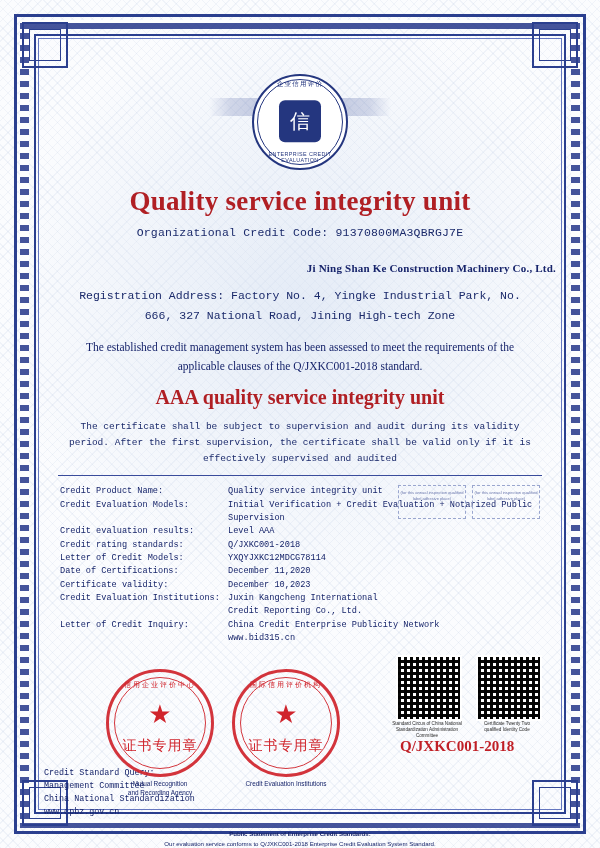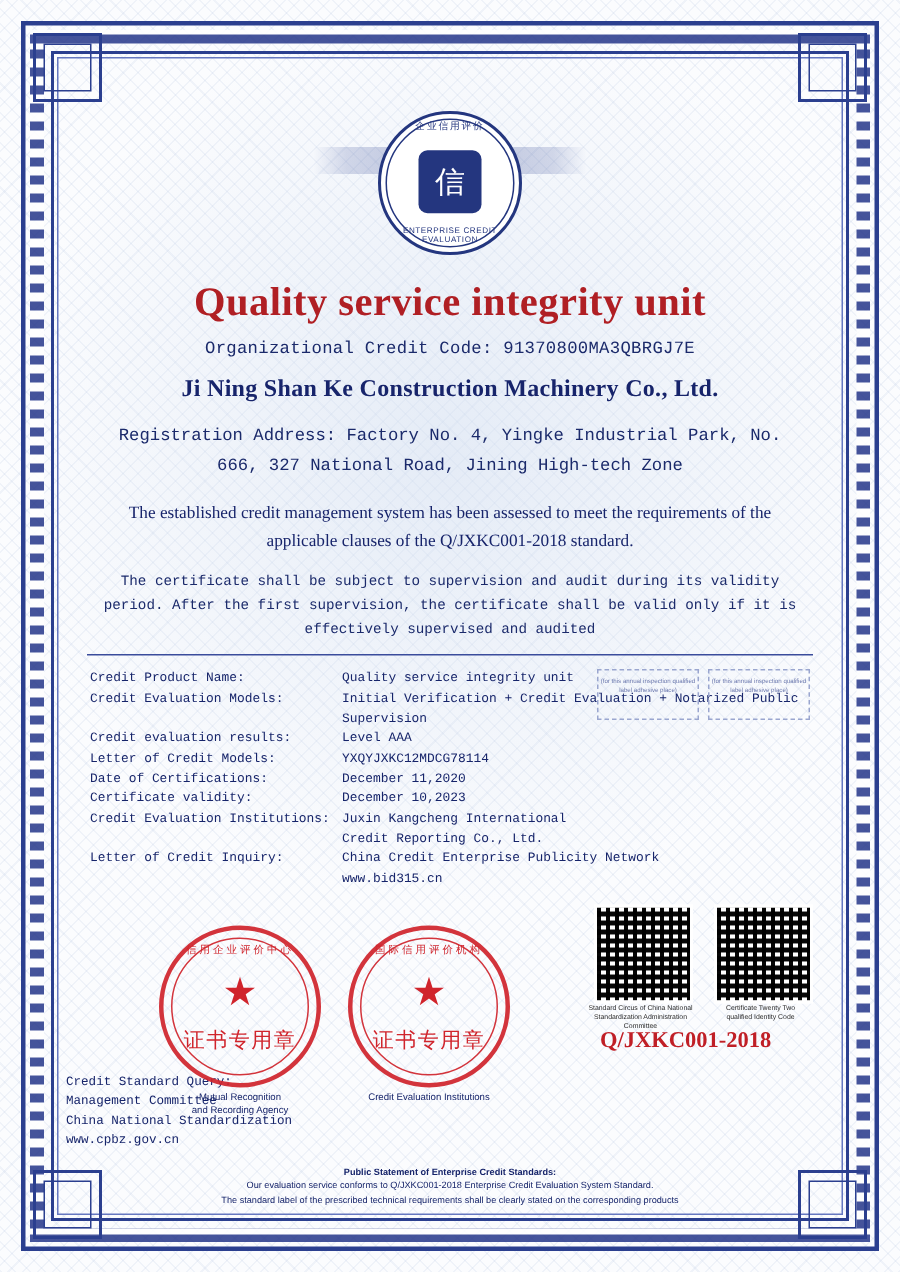--- a/index.html
+++ b/index.html
@@ -105,22 +105,23 @@
     margin:16px 0 0;
     font-size:27px;font-weight:bold;color:#b01f24;
     letter-spacing:.3px;
   }
   .org-code{
     margin-top:9px;font-size:11.5px;color:#1b2a6b;
     font-family:"Liberation Mono", monospace;
     letter-spacing:.2px;
   }
   .company{
-    margin-top:12px;font-size:16px;font-weight:bold;color:#17246b;
+    margin-top:23px;font-size:11px;font-weight:bold;color:#17246b;
     letter-spacing:.2px;
+    text-align:right;
   }
   .address{
     margin-top:12px;font-size:11.5px;line-height:1.75;color:#1b2a6b;
     font-family:"Liberation Mono", monospace;
     padding:0 28px;
   }
   .statement{
     margin-top:12px;font-size:11.5px;line-height:1.6;color:#17246b;
     padding:0 24px;
   }
@@ -264,20 +265,21 @@
     <h1 class="title">Quality service integrity unit</h1>
 
     <div class="org-code">Organizational Credit Code: 91370800MA3QBRGJ7E</div>
 
     <div class="company">Ji Ning Shan Ke Construction Machinery Co., Ltd.</div>
 
     <div class="address">Registration Address: Factory No. 4, Yingke Industrial Park, No. 666, 327 National Road, Jining High-tech Zone</div>
 
     <div class="statement">The established credit management system has been assessed to meet the requirements of the applicable clauses of the Q/JXKC001-2018 standard.</div>
 
+    <h2 class="grade">AAA quality service integrity unit</h2>
 
     <div class="supervision">The certificate shall be subject to supervision and audit during its validity period. After the first supervision, the certificate shall be valid only if it is effectively supervised and audited</div>
 
     <hr class="rule">
 
     <div class="details" style="position:relative;">
       <div class="stampbox-row">
         <div class="stampbox">(for this annual inspection
 qualified label adhesive place)</div>
         <div class="stampbox">(for this annual inspection
@@ -291,20 +293,24 @@
           </tr>
           <tr>
             <td class="k">Credit Evaluation Models:</td>
             <td class="v">Initial Verification + Credit Evaluation + Notarized Public Supervision</td>
           </tr>
           <tr>
             <td class="k">Credit evaluation results:</td>
             <td class="v">Level AAA</td>
           </tr>
           <tr>
+            <td class="k">Credit rating standards:</td>
+            <td class="v">Q/JXKC001-2018</td>
+          </tr>
+          <tr>
             <td class="k">Letter of Credit Models:</td>
             <td class="v">YXQYJXKC12MDCG78114</td>
           </tr>
           <tr>
             <td class="k">Date of Certifications:</td>
             <td class="v">December 11,2020</td>
           </tr>
           <tr>
             <td class="k">Certificate validity:</td>
             <td class="v">December 10,2023</td>

